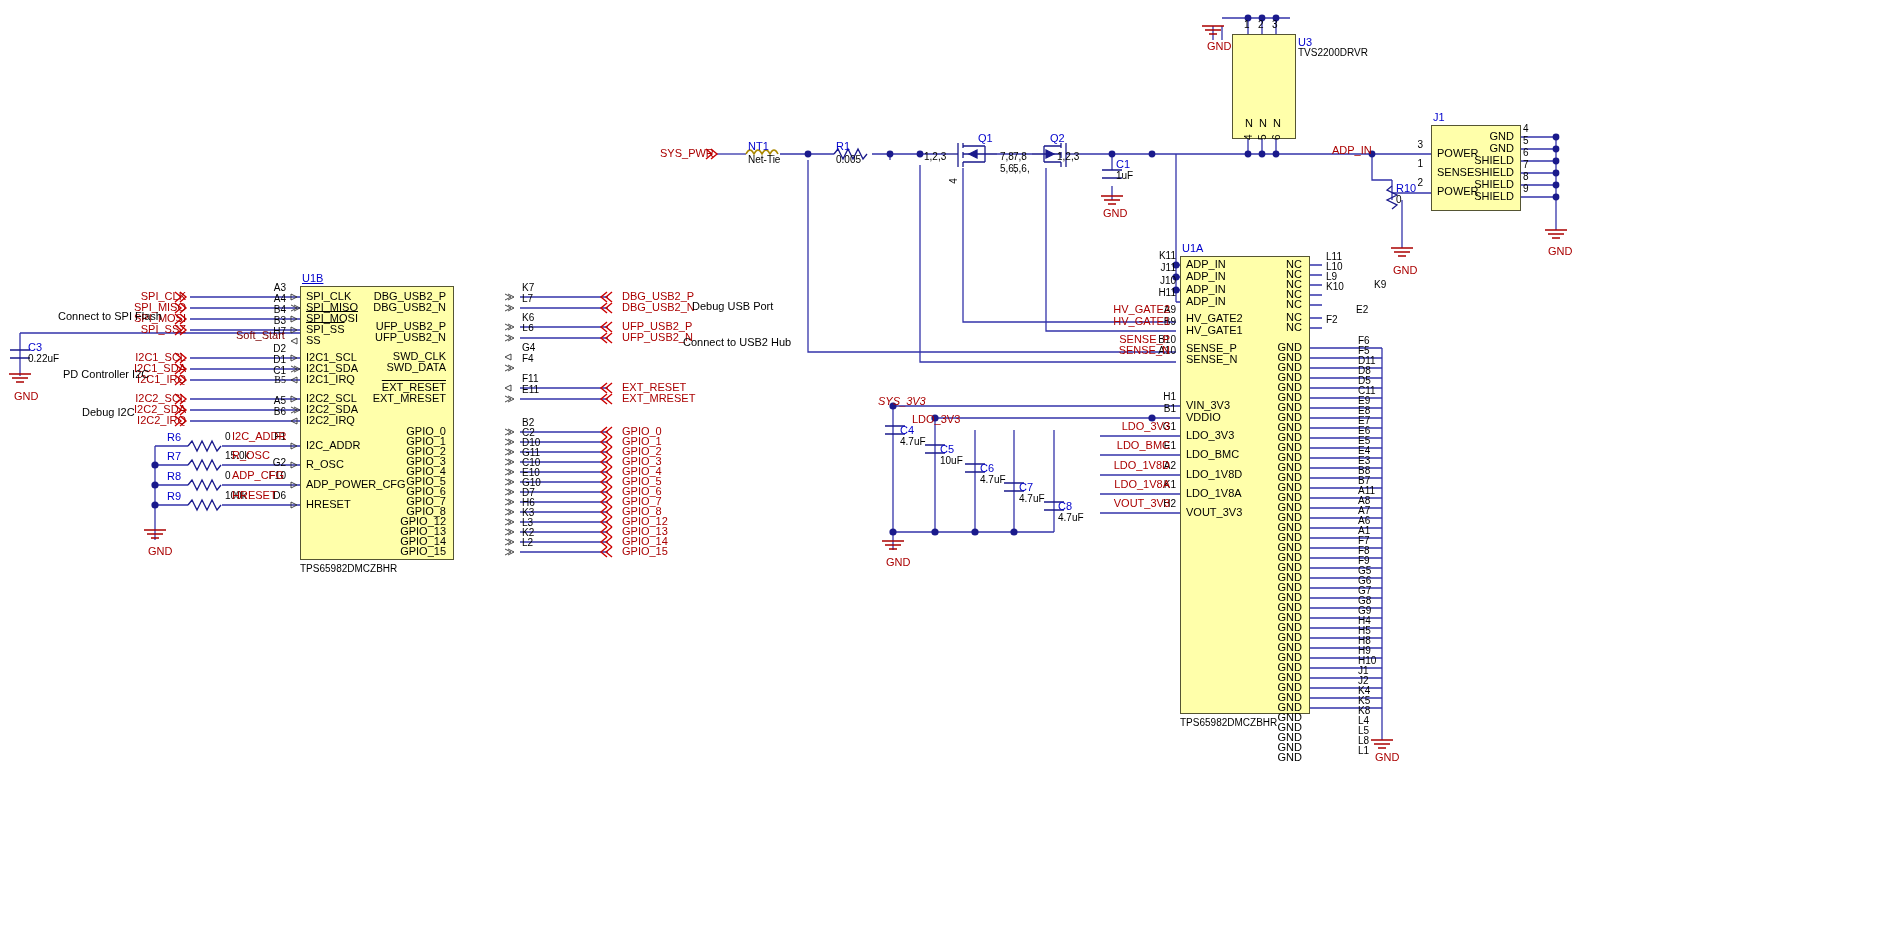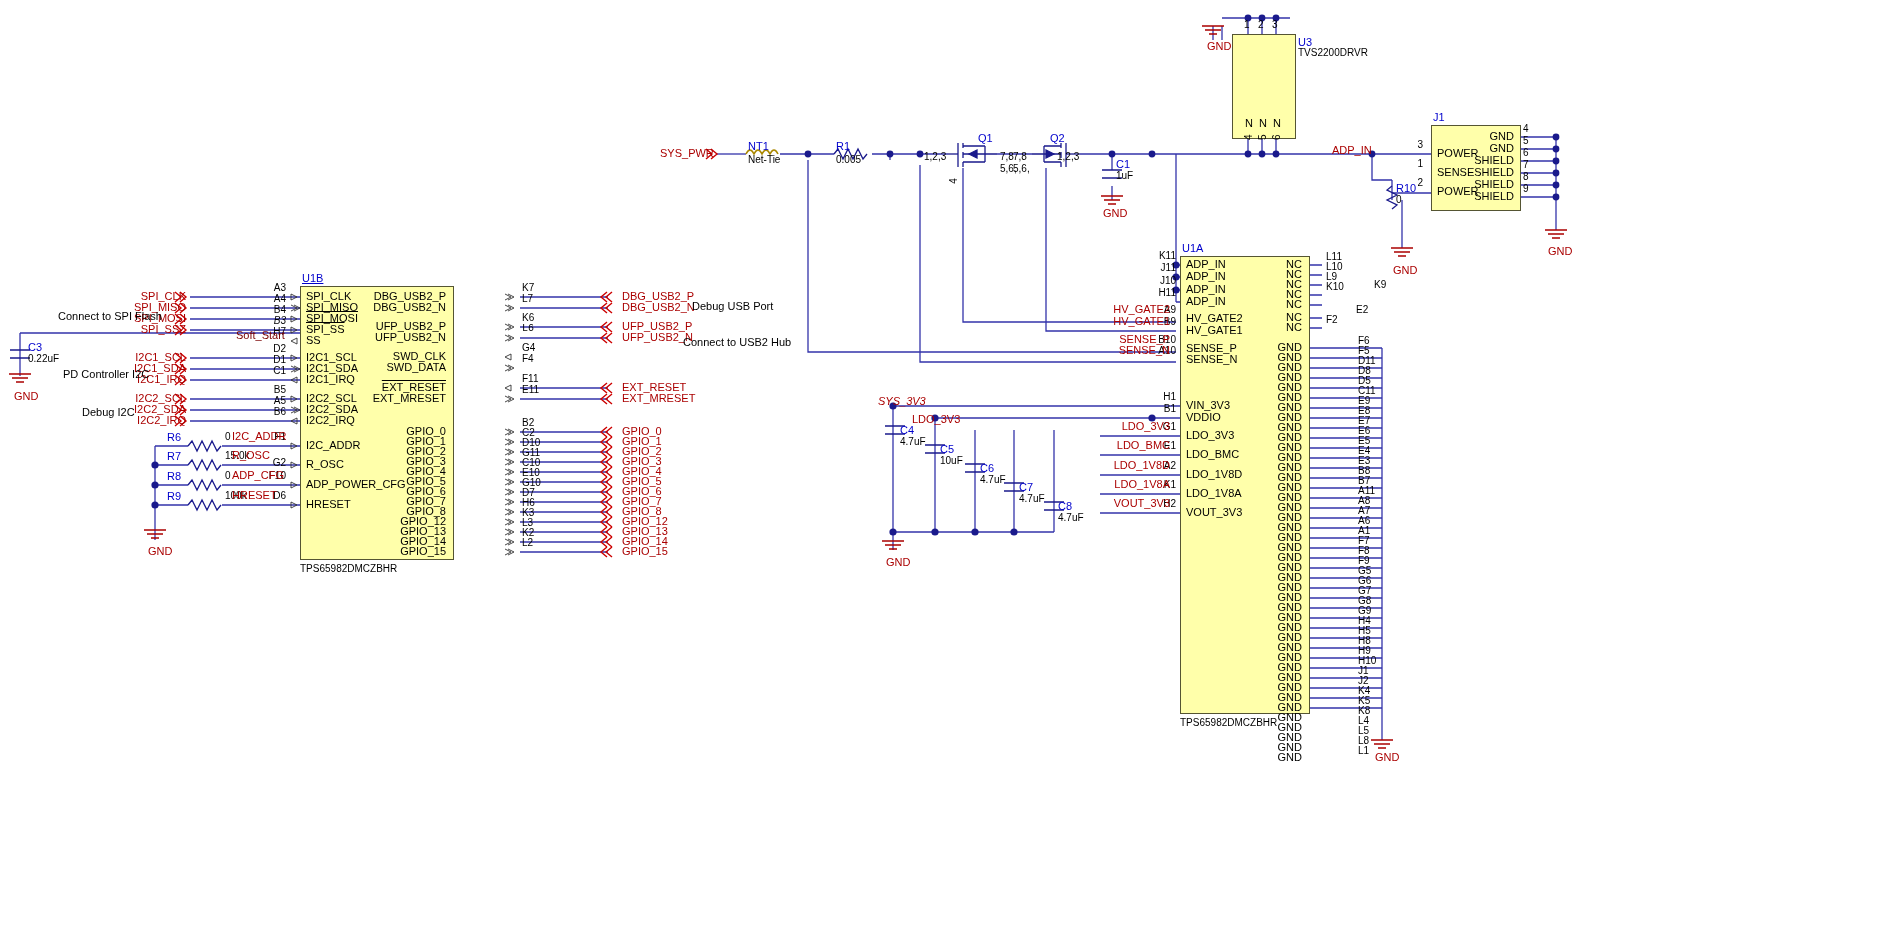--- a/index.html
+++ b/index.html
@@ -332,31 +332,31 @@
   <div class="ictitle" style="left:1433px;top:111px;">J1</div>
 
   <div id="textlayer">
       <div class="lbl pinname" style="left: 306px; top: 291px;">SPI_CLK</div>
       <div class="lbl pinnum r" style="top: 283px; right: 1599px;">A3</div>
       <div class="lbl pinname" style="left: 306px; top: 302px;">SPI_MISO</div>
       <div class="lbl pinnum r" style="top: 294px; right: 1599px;">A4</div>
       <div class="lbl pinname" style="left: 306px; top: 313px;"><span class="ovl">SPI_MOSI</span></div>
       <div class="lbl pinnum r" style="top: 305px; right: 1599px;">B4</div>
       <div class="lbl pinname" style="left: 306px; top: 324px;"><span class="ovl">SPI_SS</span></div>
-      <div class="lbl pinnum r" style="top: 316px; right: 1599px; font-style: italic;">B3</div>
+      <div class="lbl pinnum r" style="top: 316px; right: 1599px;">B3</div>
       <div class="lbl pinname" style="left: 306px; top: 335px;">SS</div>
       <div class="lbl pinnum r" style="top: 327px; right: 1599px;">H7</div>
       <div class="lbl pinname" style="left: 306px; top: 352px;">I2C1_SCL</div>
       <div class="lbl pinnum r" style="top: 344px; right: 1599px;">D2</div>
       <div class="lbl pinname" style="left: 306px; top: 363px;">I2C1_SDA</div>
       <div class="lbl pinnum r" style="top: 355px; right: 1599px;">D1</div>
       <div class="lbl pinname" style="left: 306px; top: 374px;">I2C1_IRQ</div>
       <div class="lbl pinnum r" style="top: 366px; right: 1599px;">C1</div>
       <div class="lbl pinname" style="left: 306px; top: 393px;">I2C2_SCL</div>
-      <div class="lbl pinnum r" style="top: 385px; right: 1599px;">B5</div>
+      <div class="lbl pinnum r" style="top: 375px; right: 1599px; font-family: Liberation Serif, serif;">B5</div>
       <div class="lbl pinname" style="left: 306px; top: 404px;">I2C2_SDA</div>
       <div class="lbl pinnum r" style="top: 396px; right: 1599px;">A5</div>
       <div class="lbl pinname" style="left: 306px; top: 415px;">I2C2_IRQ</div>
       <div class="lbl pinnum r" style="top: 407px; right: 1599px;">B6</div>
       <div class="lbl pinname" style="left: 306px; top: 440px;">I2C_ADDR</div>
       <div class="lbl pinnum r" style="top: 432px; right: 1599px;">F1</div>
       <div class="lbl pinname" style="left: 306px; top: 459px;">R_OSC</div>
       <div class="lbl pinnum r" style="top: 451px; right: 1599px; margin-top: 7px;">G2</div>
       <div class="lbl pinname" style="left: 306px; top: 479px;">ADP_POWER_CFG</div>
       <div class="lbl pinnum r" style="top: 471px; right: 1599px;">F10</div>

